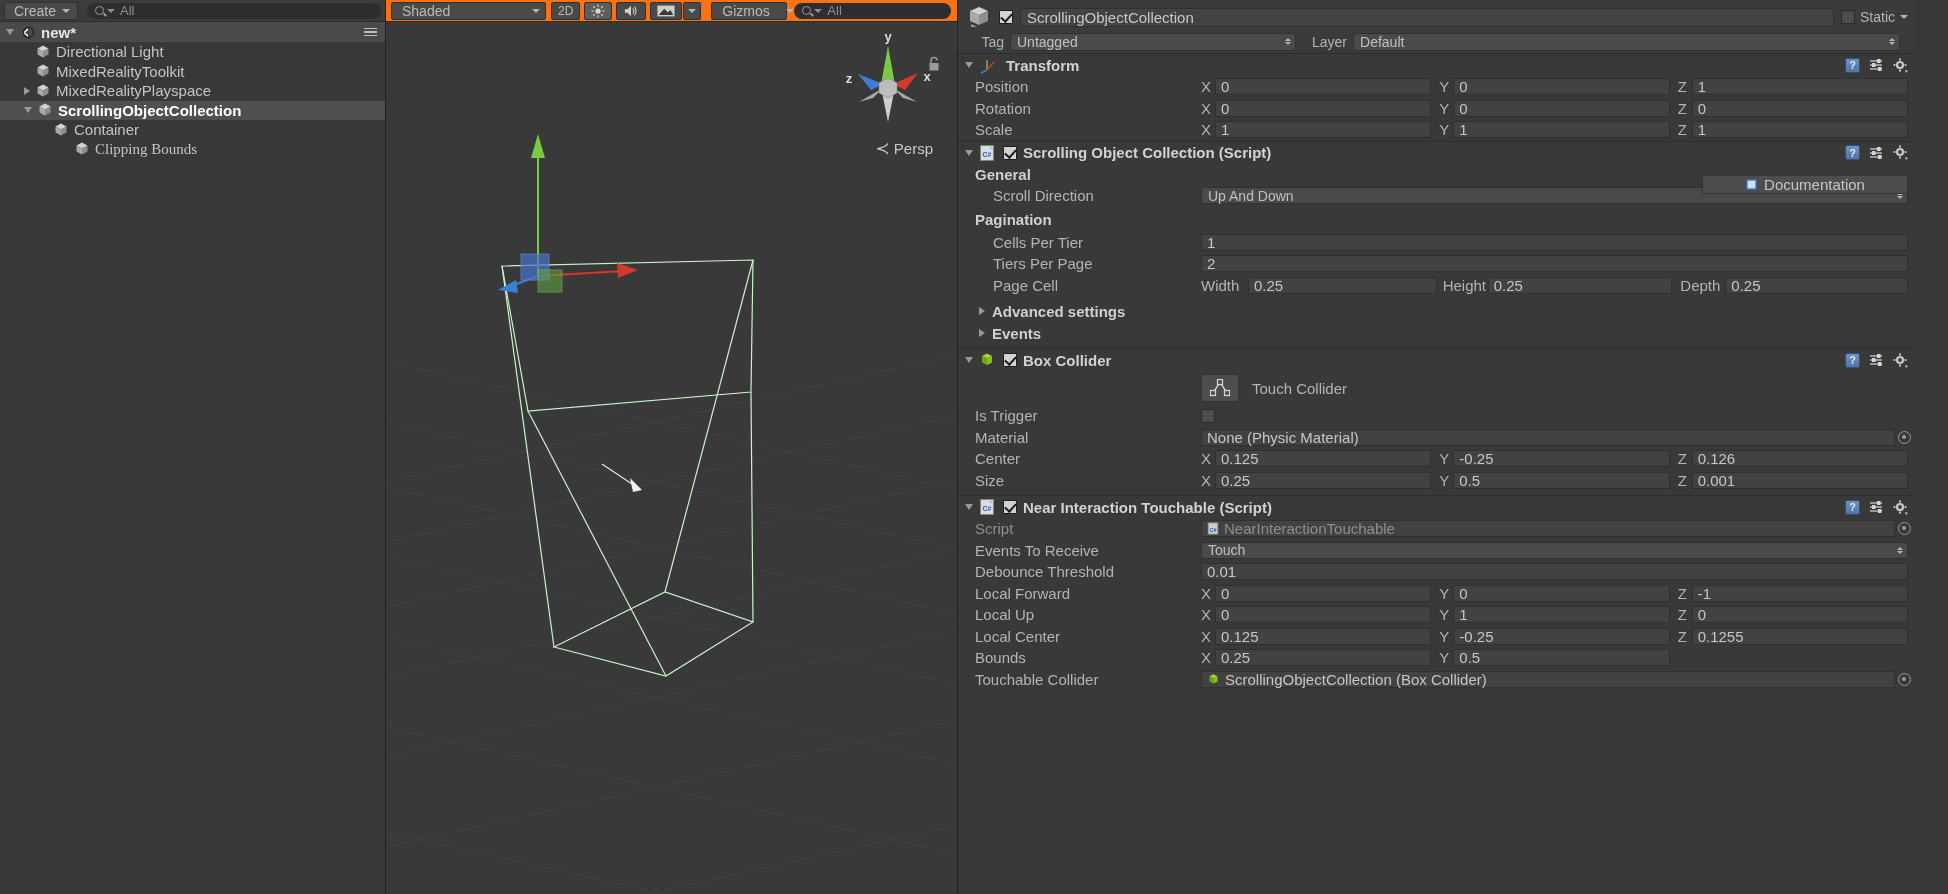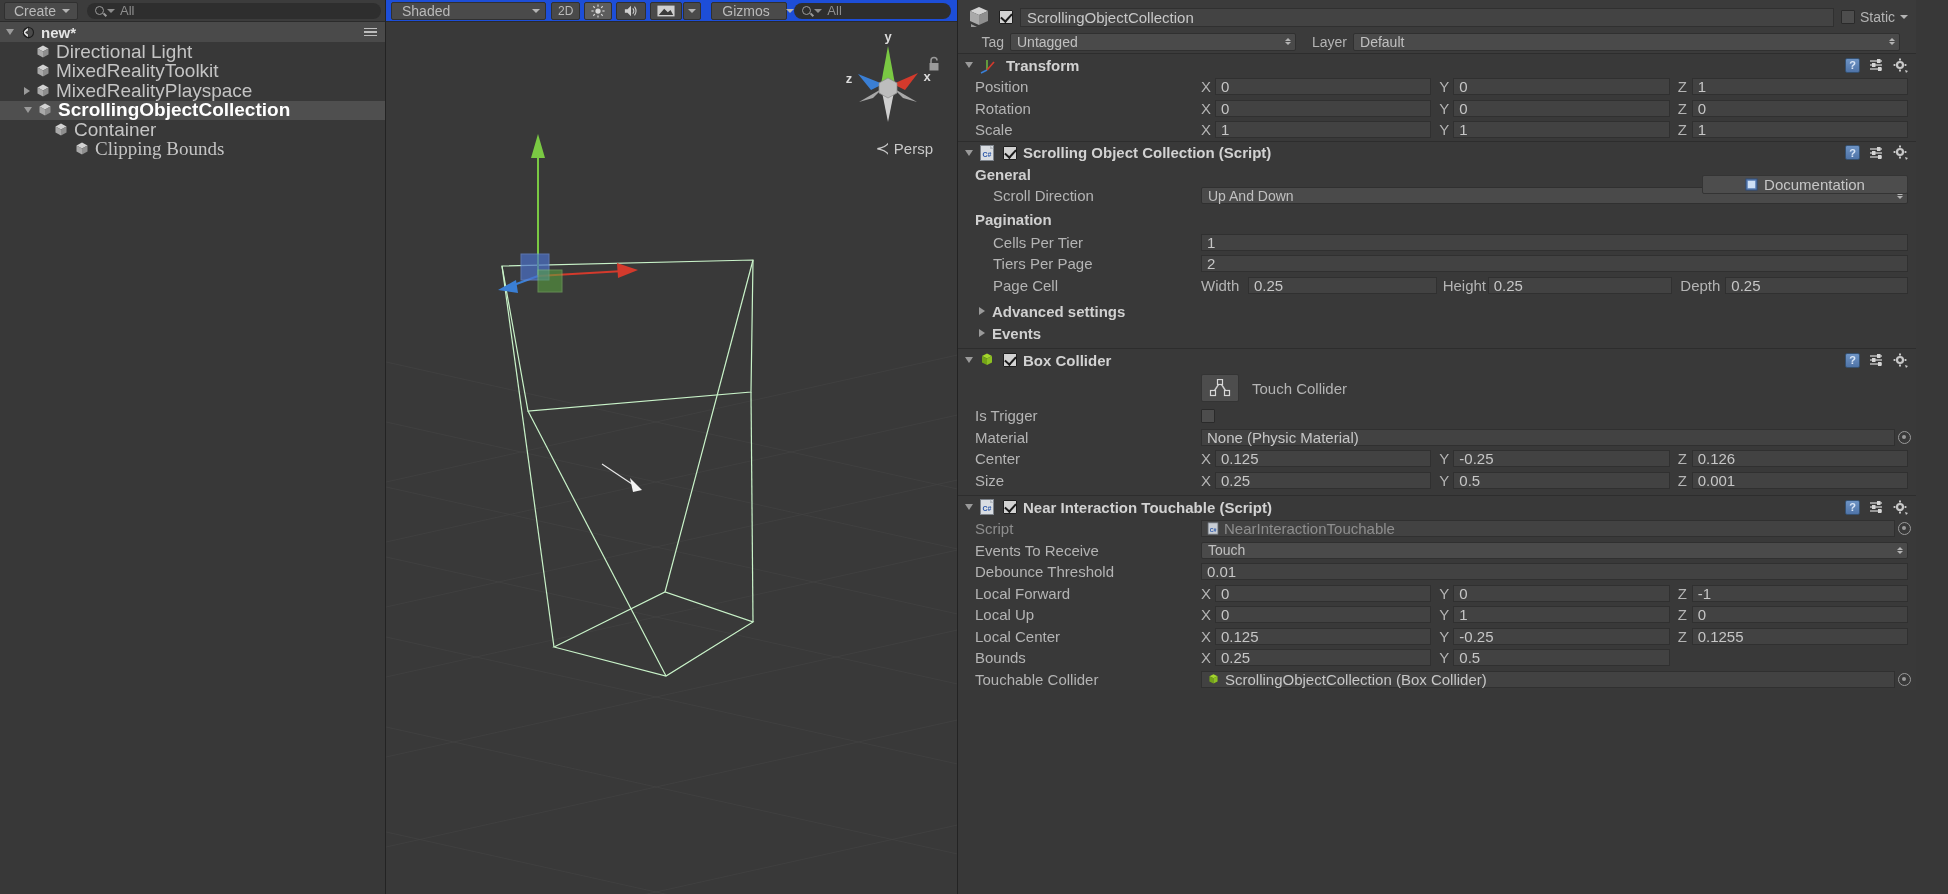--- a/index.html
+++ b/index.html
@@ -27,30 +27,30 @@
   .mag { width:9px;height:9px;border:1.5px solid #9a9a9a;border-radius:50%; position:relative; flex:none;}
   .mag:after{content:"";position:absolute;width:1.5px;height:4px;background:#9a9a9a;right:-2px;bottom:-3px;transform:rotate(-45deg);}
   .h-scene-row {
     height:20px; background:#4a4a4a; display:flex; align-items:center; gap:6px; padding-left:6px;
     color:#e4e4e4; font-weight:bold; font-size:15px; position:relative;
   }
   .h-menu-icon { position:absolute; right:8px; display:flex; flex-direction:column; gap:2px; }
   .h-menu-icon i { display:block; width:13px; height:1.5px; background:#bdbdbd; }
   .unity-logo { width:15px;height:15px;position:relative;flex:none; }
   .unity-logo svg { display:block; }
-  .tree-row { height:19.5px; display:flex; align-items:center; gap:5px; padding-left:6px; font-size:19px; color:#c4c4c4; }
+  .tree-row { height:19.5px; display:flex; align-items:center; gap:5px; padding-left:6px; font-size:15px; color:#c4c4c4; }
   .tree-row.sel { background:#4f4f4f; color:#fff; font-weight:bold; }
   .arrow-r { width:0;height:0;border-top:4.5px solid transparent;border-bottom:4.5px solid transparent;border-left:6px solid #9a9a9a; flex:none;}
   .arrow-d { width:0;height:0;border-left:4.5px solid transparent;border-right:4.5px solid transparent;border-top:6px solid #9a9a9a; flex:none;}
   .arrow-spc { width:6px; flex:none; }
   .cube-ico { width:16px;height:16px;flex:none; }
 
   
   .scene { width:572px; height:894px; position:relative; background:#393939; border-right:1px solid #232323;}
-  .s-toolbar { height:22px; background:#1d4ed8; display:flex; align-items:center; gap:1px; padding:0 3px; border-bottom:1px solid #2b2b2b;}
+  .s-toolbar { height:22px; background:#f97316; display:flex; align-items:center; gap:1px; padding:0 3px; border-bottom:1px solid #2b2b2b;}
   .tb-dd {
     height:18px; background:#4a4a4a; border:1px solid #303030; border-radius:2px; display:flex;
     align-items:center; justify-content:space-between; padding:0 5px 0 10px; color:#b9b9b9; font-size:14px; gap:16px;
   }
   .tb-btn {
     height:18px; min-width:25px; background:#4a4a4a; border:1px solid #303030; border-radius:2px;
     display:flex;align-items:center;justify-content:center; color:#b9b9b9; font-size:12px; padding:0 6px;
   }
   .tb-btn.on { background:#5d5d5d; }
   .s-search { height:16px;background:#2e2e2e;border-radius:8px;display:flex;align-items:center;padding:0 8px;color:#8d8d8d;font-size:13px;gap:2px;flex:1;}

